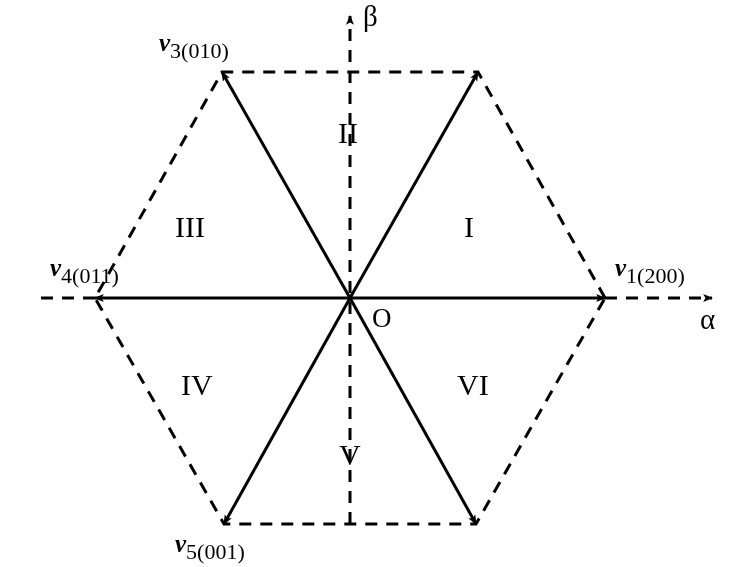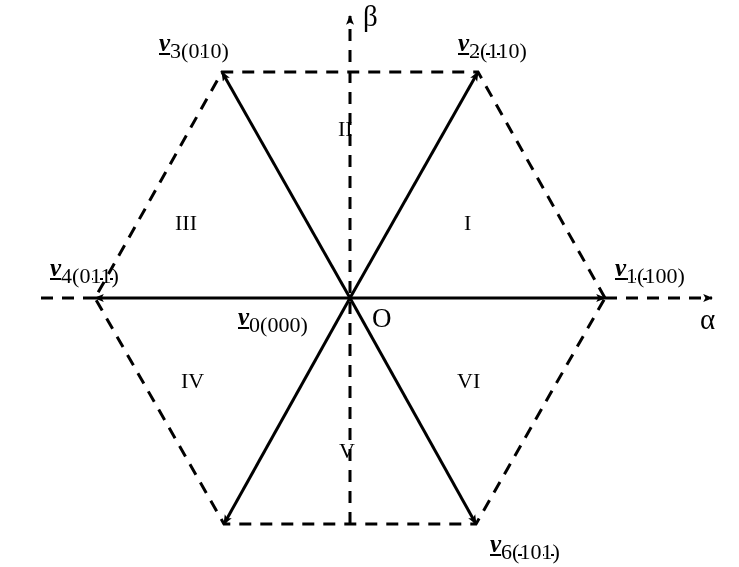--- a/index.html
+++ b/index.html
@@ -28,21 +28,20 @@
     position: absolute;
     white-space: nowrap;
     color: #000000;
     line-height: 1;
     user-select: none;
   }
   
   .veclabel {
     font-family: "Liberation Serif", serif;
     font-size: 25px;
-    text-decoration: underline;
   }
   .veclabel .vsym {
     font-style: italic;
     font-weight: bold;
     font-size: 25px;
     font-family: "Liberation Serif", serif;
   }
   .veclabel .vsub {
     font-size: 22px;
     font-style: normal;
@@ -52,21 +51,21 @@
   }
   
   .axislabel {
     font-family: "Liberation Serif", serif;
     font-size: 29px;
     font-style: normal;
   }
   
   .sector {
     font-family: "Liberation Serif", serif;
-    font-size: 22px;
+    font-size: 30px;
   }
   
   .origin-label {
     font-family: "Liberation Serif", serif;
     font-size: 27px;
   }
 </style>
 </head>
 <body>
 
@@ -108,41 +107,35 @@
   </svg>
 
   <div class="lbl axislabel" style="left:363px; top:2px;">β</div>
 
   <div class="lbl axislabel" style="left:700px; top:305px;">α</div>
 
   <div class="lbl veclabel" style="left:159px; top:30px;">
     <span class="vsym">v</span><span class="vsub">3(010)</span>
   </div>
 
-  <div class="lbl veclabel" style="left:458px; top:30px;">
-    <span class="vsym">v</span><span class="vsub">2(110)</span>
-  </div>
 
   <div class="lbl veclabel" style="left:2px; top:255px;margin-left:48px;">
     <span class="vsym">v</span><span class="vsub">4(011)</span>
   </div>
 
   <div class="lbl veclabel" style="left:615px; top:255px;">
-    <span class="vsym">v</span><span class="vsub">1(100)</span>
+    <span class="vsym">v</span><span class="vsub">1(200)</span>
+  </div>
+
+  <div class="lbl veclabel" style="left:175px; top:531px;">
+    <span class="vsym">v</span><span class="vsub">5(001)</span>
   </div>
 
 
-  <div class="lbl veclabel" style="left:490px; top:531px;">
-    <span class="vsym">v</span><span class="vsub">6(101)</span>
-  </div>
 
-
-  <div class="lbl veclabel" style="left:238px; top:304px;">
-    <span class="vsym">v</span><span class="vsub">0(000)</span>
-  </div>
 
   <div class="lbl origin-label" style="left:372px; top:305px;">O</div>
 
   <div class="lbl sector" style="left:464px; top:212px;">I</div>
 
   <div class="lbl sector" style="left:338px; top:118px;">II</div>
 
   <div class="lbl sector" style="left:175px; top:212px;">III</div>
 
   <div class="lbl sector" style="left:181px; top:370px;">IV</div>

